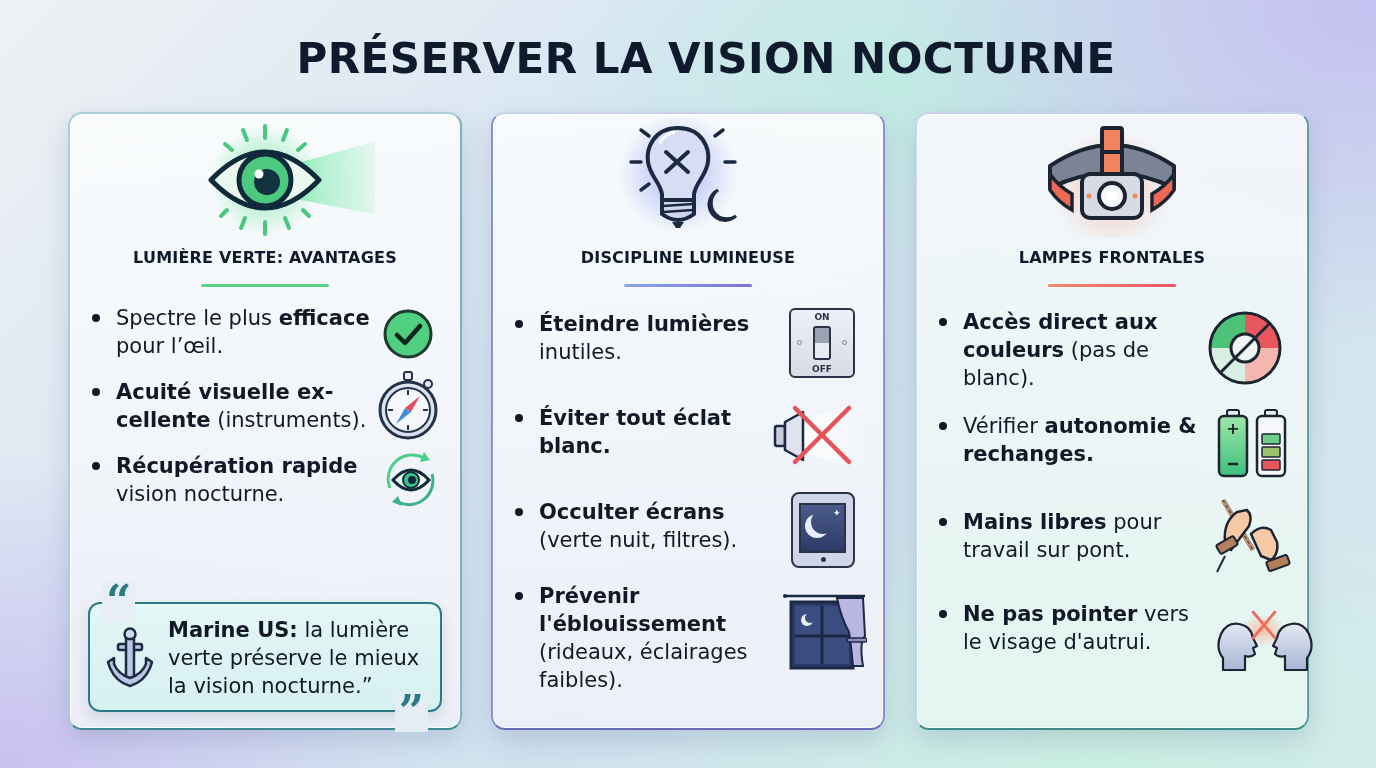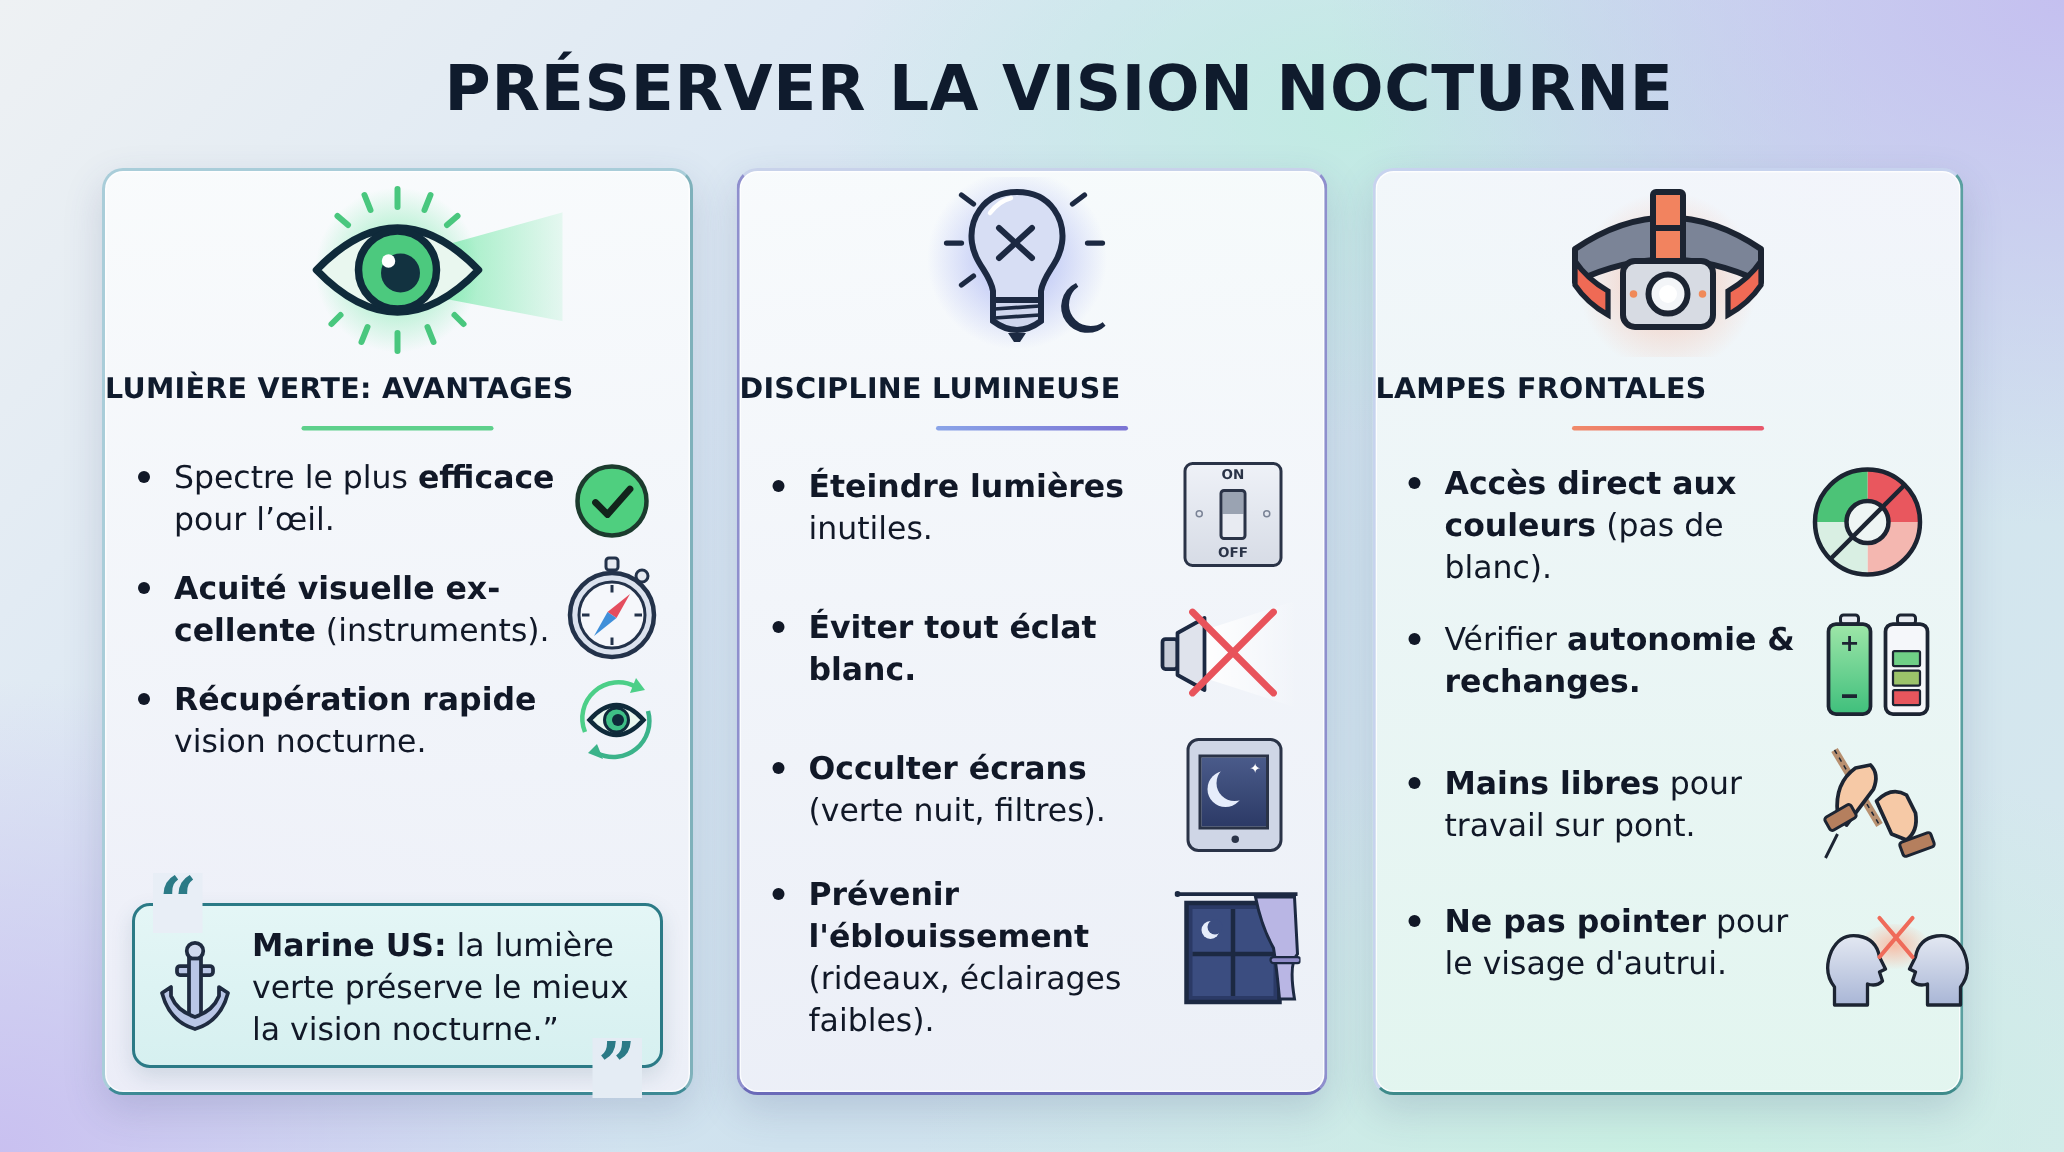--- a/index.html
+++ b/index.html
@@ -29,21 +29,21 @@
     background: linear-gradient(180deg, rgba(250,252,253,0.92), rgba(238,240,248,0.92));
     box-shadow: 0 10px 26px rgba(60,70,120,0.18), inset 0 0 0 1px rgba(255,255,255,0.8);
   }
   .card.c1 { left: 68px; border: 2px solid #a9cdd9; border-bottom-color: #3e8a95; border-right-color:#7fb1bb; }
   .card.c2 { left: 491px; border: 2px solid #c8d2ea; border-bottom-color: #6b6ab8; border-left-color:#8f8fcd; border-right-color:#8f8fcd; }
   .card.c3 { left: 915px; border: 2px solid #c7d3ee; border-bottom-color: #3e8a8a; border-right-color:#5aa0a0; background: linear-gradient(180deg, rgba(246,248,252,0.92), rgba(228,246,240,0.92)); }
 
   .card-icon { position: absolute; left: 50%; transform: translateX(-50%); top: 4px; width: 220px; height: 120px; }
   .card-title {
     position: absolute; left: 0; right: 0; top: 134px;
-    font-weight: bold; font-size: 19px; color: #0f1b2d; letter-spacing: 0.2px;
+    text-align: center; font-weight: bold; font-size: 16px; color: #0f1b2d; letter-spacing: 0.2px;
   }
   .card-rule { position: absolute; left: 50%; transform: translateX(-50%); top: 170px; width: 128px; height: 3px; border-radius: 2px; }
   .c1 .card-rule { background: #5ed08c; }
   .c2 .card-rule { background: linear-gradient(90deg, #8aa4e8, #7b74d4); }
   .c3 .card-rule { background: linear-gradient(90deg, #f08a6a, #e8566a); }
 
   .item { position: absolute; left: 22px; width: 340px; }
   .item .bullet { position: absolute; left: 0; top: 10px; width: 8px; height: 8px; border-radius: 50%; background: #111827; }
   .item .text { position: absolute; left: 24px; font-size: 21px; line-height: 28px; color: #111827; }
   .item .text b { font-weight: bold; }
@@ -317,21 +317,21 @@
       <path d="M12 44 Q10 24 24 14 L34 12 Q40 18 36 28 L30 36 L18 52 Z" fill="#f6c9a6" stroke="#1c2432" stroke-width="2.5" stroke-linejoin="round"></path>
       <rect x="4" y="42" width="20" height="10" rx="2" transform="rotate(-30 14 47)" fill="#b57f5e" stroke="#1c2432" stroke-width="2"></rect>
       <line x1="12" y1="58" x2="4" y2="74" stroke="#1c2432" stroke-width="2"></line>
       <path d="M38 36 Q48 26 58 32 L64 44 Q66 56 58 62 L48 58 Z" fill="#f6c9a6" stroke="#1c2432" stroke-width="2.5" stroke-linejoin="round"></path>
       <rect x="54" y="60" width="22" height="10" rx="2" transform="rotate(-20 65 65)" fill="#b57f5e" stroke="#1c2432" stroke-width="2"></rect>
     </svg>
   </div>
 
   <div class="item" style="top:486px;height:90px">
     <div class="bullet"></div>
-    <div class="text" style="width:240px"><b>Ne pas pointer</b><span> pour le visage d'autrui.</span></div>
+    <div class="text" style="width:240px"><b>Ne pas pointer</b><span> vers le visage d'autrui.</span></div>
     <svg class="ico" style="left:278px;top:8px;width:96px;height:64px" viewBox="0 0 96 64">
       <defs>
           <radialGradient id="flash" cx="50%" cy="45%" r="50%">
             <stop offset="0%" stop-color="#f8b8a0" stop-opacity="0.9"></stop>
             <stop offset="100%" stop-color="#f8b8a0" stop-opacity="0"></stop>
           </radialGradient>
       <linearGradient id="head" x1="0" y1="0" x2="0" y2="1">
             <stop offset="0%" stop-color="#e3e8f2"></stop>
             <stop offset="100%" stop-color="#a9b6d6"></stop>
           </linearGradient>

